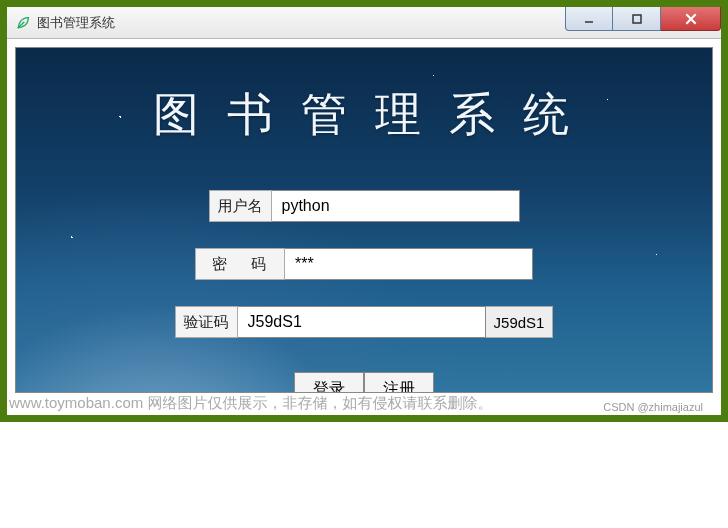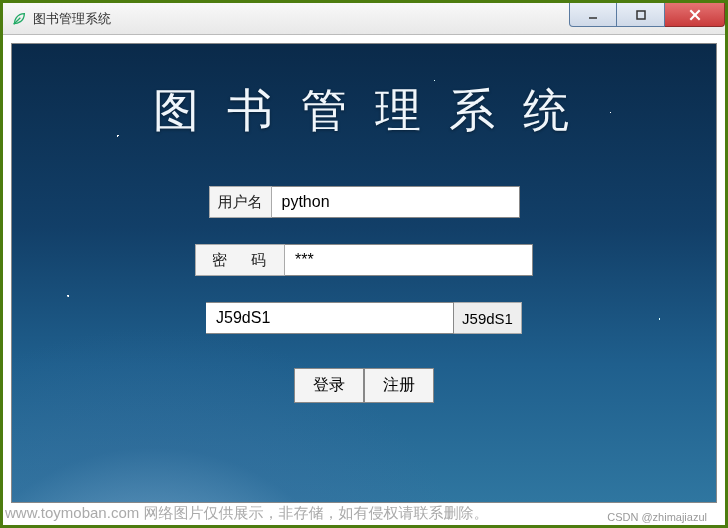--- a/index.html
+++ b/index.html
@@ -6,22 +6,22 @@
   body {
     font-family: "Microsoft YaHei", "SimSun", sans-serif;
     background: #fff;
     width: 728px;
     height: 528px;
     overflow: hidden;
     position: relative;
   }
   .outer-frame {
     width: 728px;
-    height: 528px;
-    border: 3px solid #4d7c0f;
+    height: 422px;
+    border: 7px solid #4d7c0f;
     background: #fff;
     position: relative;
   }
   .titlebar {
     height: 32px;
     background: linear-gradient(to bottom, #f8f8f8, #e8e8e8);
     border-bottom: 1px solid #bbb;
     display: flex;
     align-items: center;
     padding-left: 8px;
@@ -202,20 +202,21 @@
         <div class="lbl">用户名</div>
         <input class="txt" type="text" value="python" style="">
       </div>
 
       <div class="row">
         <div class="lbl pad">密 码</div>
         <input class="txt" type="text" value="***" style="">
       </div>
 
       <div class="row">
+        <div class="lbl">验证码</div>
         <input class="txt" type="text" value="J59dS1" style="">
         <div class="captext">J59dS1</div>
       </div>
 
       <div class="btnrow">
         <button class="btn">登录</button>
         <button class="btn">注册</button>
       </div>
 
     </div>

